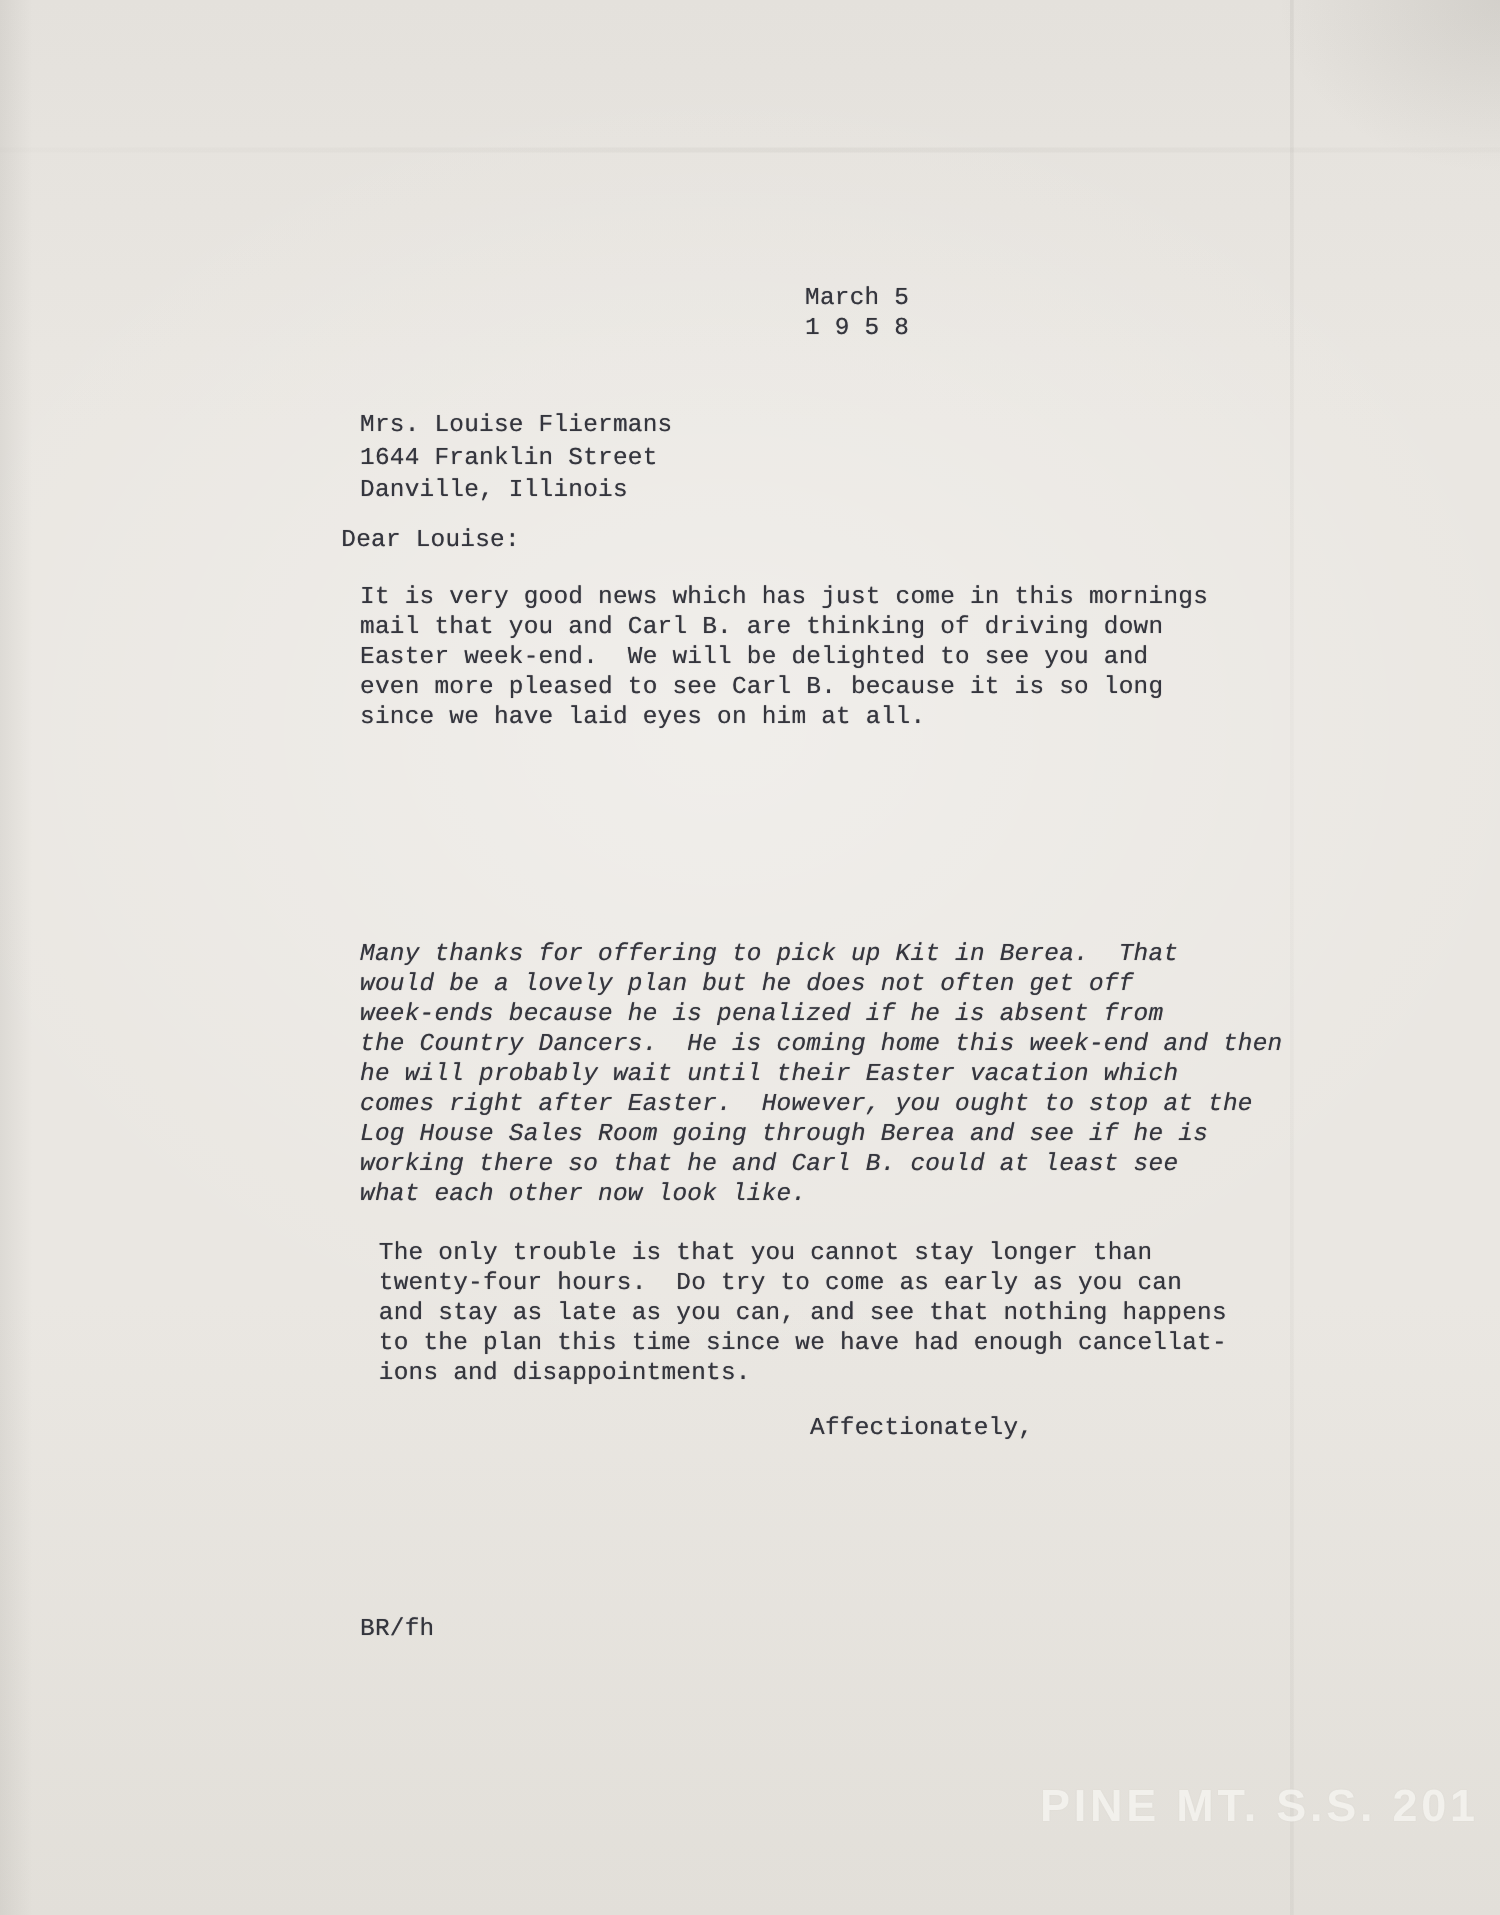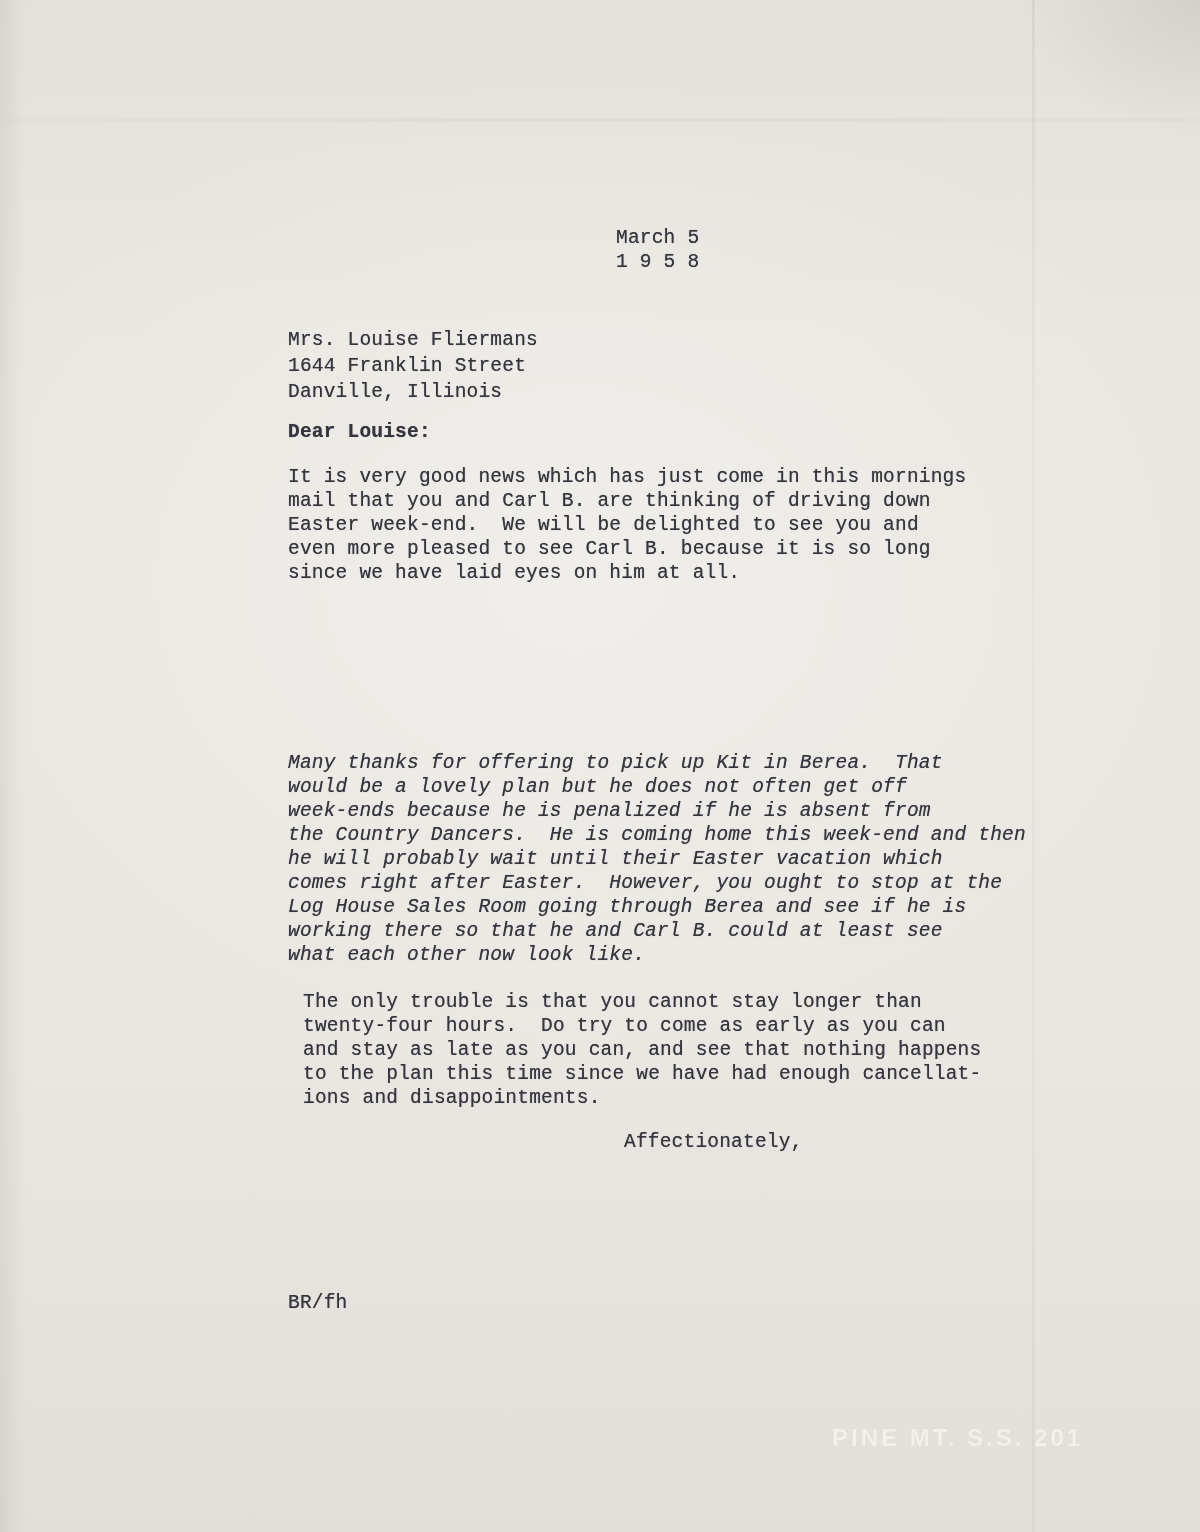--- a/index.html
+++ b/index.html
@@ -67,46 +67,46 @@
     letter-spacing: 0.2px;
     text-shadow: 0 0 0.7px rgba(45,46,56,0.65);
   }
   .recipient-block {
     line-height: 26px;
   }
   .watermark {
     position: absolute;
     white-space: pre;
     font-family: "Liberation Sans", sans-serif;
-    font-size: 24px;
+    font-size: 36px;
     font-weight: bold;
     letter-spacing: 3px;
     color: #f6f5f1;
     opacity: 0.8;
     text-shadow: 0 0 1px rgba(180,178,170,0.35);
   }
 </style>
 </head>
 <body>
 
 <div class="page">
 
   <div class="crease-horizontal"></div>
   <div class="crease-vertical"></div>
   <div class="corner-shadow"></div>
   <div class="edge-shadow-left"></div>
 
-  <div class="typed" style="left:616px; top:226px;font-family:Liberation Mono, monospace;">March 5
+  <div class="typed" style="left:644px; top:226px;font-family:Liberation Mono, monospace;">March 5
 1 9 5 8</div>
 
   <div class="typed recipient-block" style="left:288px; top:327px;">Mrs. Louise Fliermans
 1644 Franklin Street
 Danville, Illinois</div>
 
-  <div class="typed" style="left:288px; top:420px;font-weight:bold;">Dear Louise:</div>
+  <div class="typed" style="left:273px; top:420px;">Dear Louise:</div>
 
   <div class="typed" style="left:288px; top:465px;">It is very good news which has just come in this mornings
 mail that you and Carl B. are thinking of driving down
 Easter week-end.  We will be delighted to see you and
 even more pleased to see Carl B. because it is so long
 since we have laid eyes on him at all.</div>
 
 
   <div class="typed" style="left:288px; top:751px;font-style:italic;">Many thanks for offering to pick up Kit in Berea.  That
 would be a lovely plan but he does not often get off
@@ -117,20 +117,20 @@
 Log House Sales Room going through Berea and see if he is
 working there so that he and Carl B. could at least see
 what each other now look like.</div>
 
   <div class="typed" style="left:288px; top:990px;margin-left:15px;">The only trouble is that you cannot stay longer than
 twenty-four hours.  Do try to come as early as you can
 and stay as late as you can, and see that nothing happens
 to the plan this time since we have had enough cancellat-
 ions and disappointments.</div>
 
-  <div class="typed" style="left:624px; top:1130px;">Affectionately,</div>
+  <div class="typed" style="left:648px; top:1130px;">Affectionately,</div>
 
 
   <div class="typed" style="left:288px; top:1291px;">BR/fh</div>
 
   <div class="watermark" style="left:832px; top:1424px;">PINE MT. S.S. 201</div>
 
 </div>
 
 </body></html>

